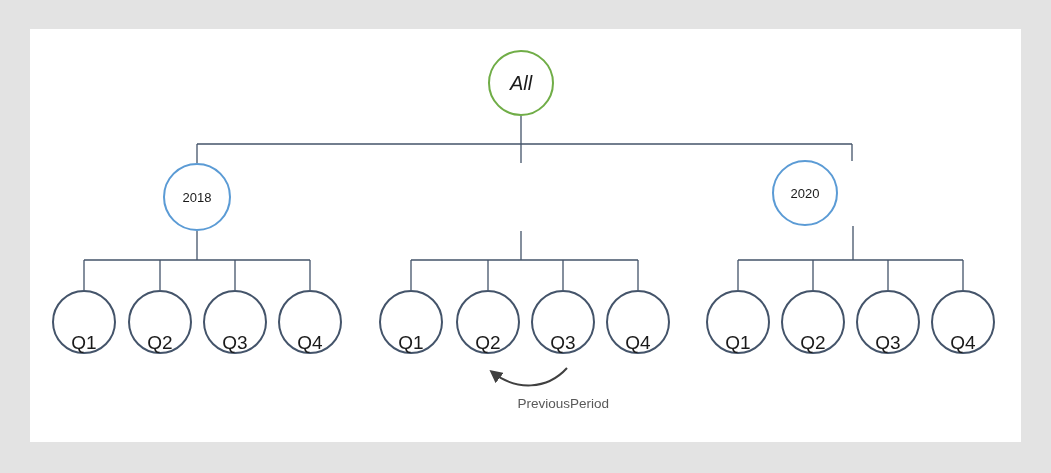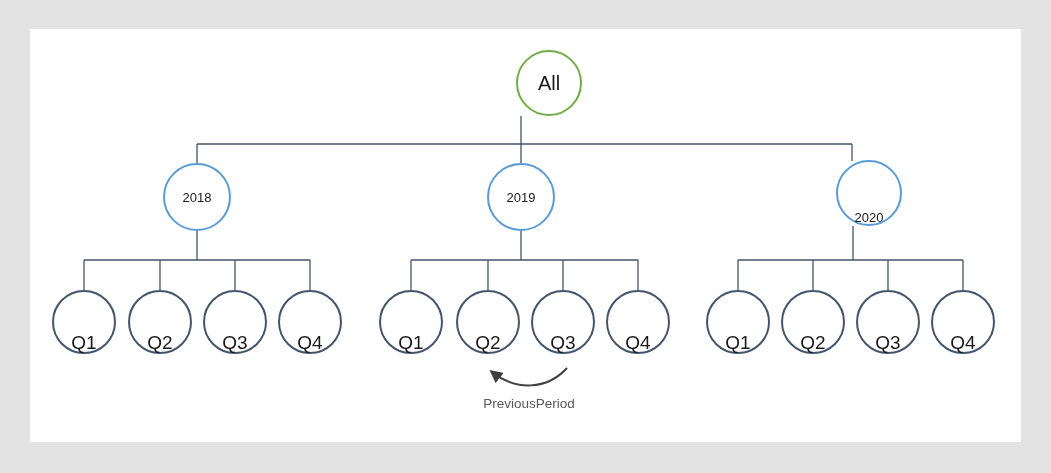--- a/index.html
+++ b/index.html
@@ -24,21 +24,21 @@
     background: var(--canvas-bg, #ffffff);
     display: flex; align-items: center; justify-content: center;
     color: var(--node-text, #1a1a1a);
     line-height: 1;
   }
   .node.root    { border: 2px solid var(--root-stroke, #70ad47); font-size: 20px; }
   .node.year    { border: 2px solid var(--year-stroke, #5b9bd5); font-size: 13px; }
   .node.quarter { border: 2.5px solid var(--quarter-stroke, #44546a); font-size: 19px; align-items: flex-end; }
   .annotation {
     position: absolute; left: 449px; top: 396px; width: 160px;
-    text-align: center; font-size: 13.5px;
+    text-align: right; font-size: 13.5px;
     color: var(--annotation, #595959);
   }
 </style>
 </head>
 <body>
 
 <div class="stage">
   <div class="canvas"></div>
 
   <svg class="lines" width="1051" height="473" viewBox="0 0 1051 473" aria-hidden="true">
@@ -53,31 +53,28 @@
 
       <path d="M197 231 V260 M84 260 H310 M84 260 V290 M160 260 V290 M235 260 V290 M310 260 V290"></path>
 
       <path d="M521 231 V260 M411 260 H638 M411 260 V290 M488 260 V290 M563 260 V290 M638 260 V290"></path>
 
       <path d="M853 226 V260 M738 260 H963 M738 260 V290 M813 260 V290 M888 260 V290 M963 260 V290"></path>
     </g>
     <path class="arrow-path" d="M567 368 C547 390 516 391 492 372" marker-end="url(#arrowhead)"></path>
   </svg>
 
-  <div class="node root" style="left:516px; top:50px; width:66px; height:66px;">
+  <div class="node root" style="left:488px; top:50px; width:66px; height:66px;font-style:italic;">
     <span>All</span>
   </div>
 
   <div class="node year" style="left:163px; top:163px; width:68px; height:68px;">
     <span>2018</span>
   </div>
-  <div class="node year" style="left:487px; top:163px; width:68px; height:68px;">
-    <span>2019</span>
-  </div>
-  <div class="node year" style="left:836px; top:160px; width:66px; height:66px;align-items:flex-end;">
+  <div class="node year" style="left:772px; top:160px; width:66px; height:66px;">
     <span>2020</span>
   </div>
 
   <div class="node quarter" style="left:52px; top:290px; width:64px; height:64px;">
     <span>Q1</span>
   </div>
   <div class="node quarter" style="left:128px; top:290px; width:64px; height:64px;">
     <span>Q2</span>
   </div>
   <div class="node quarter" style="left:203px; top:290px; width:64px; height:64px;">

